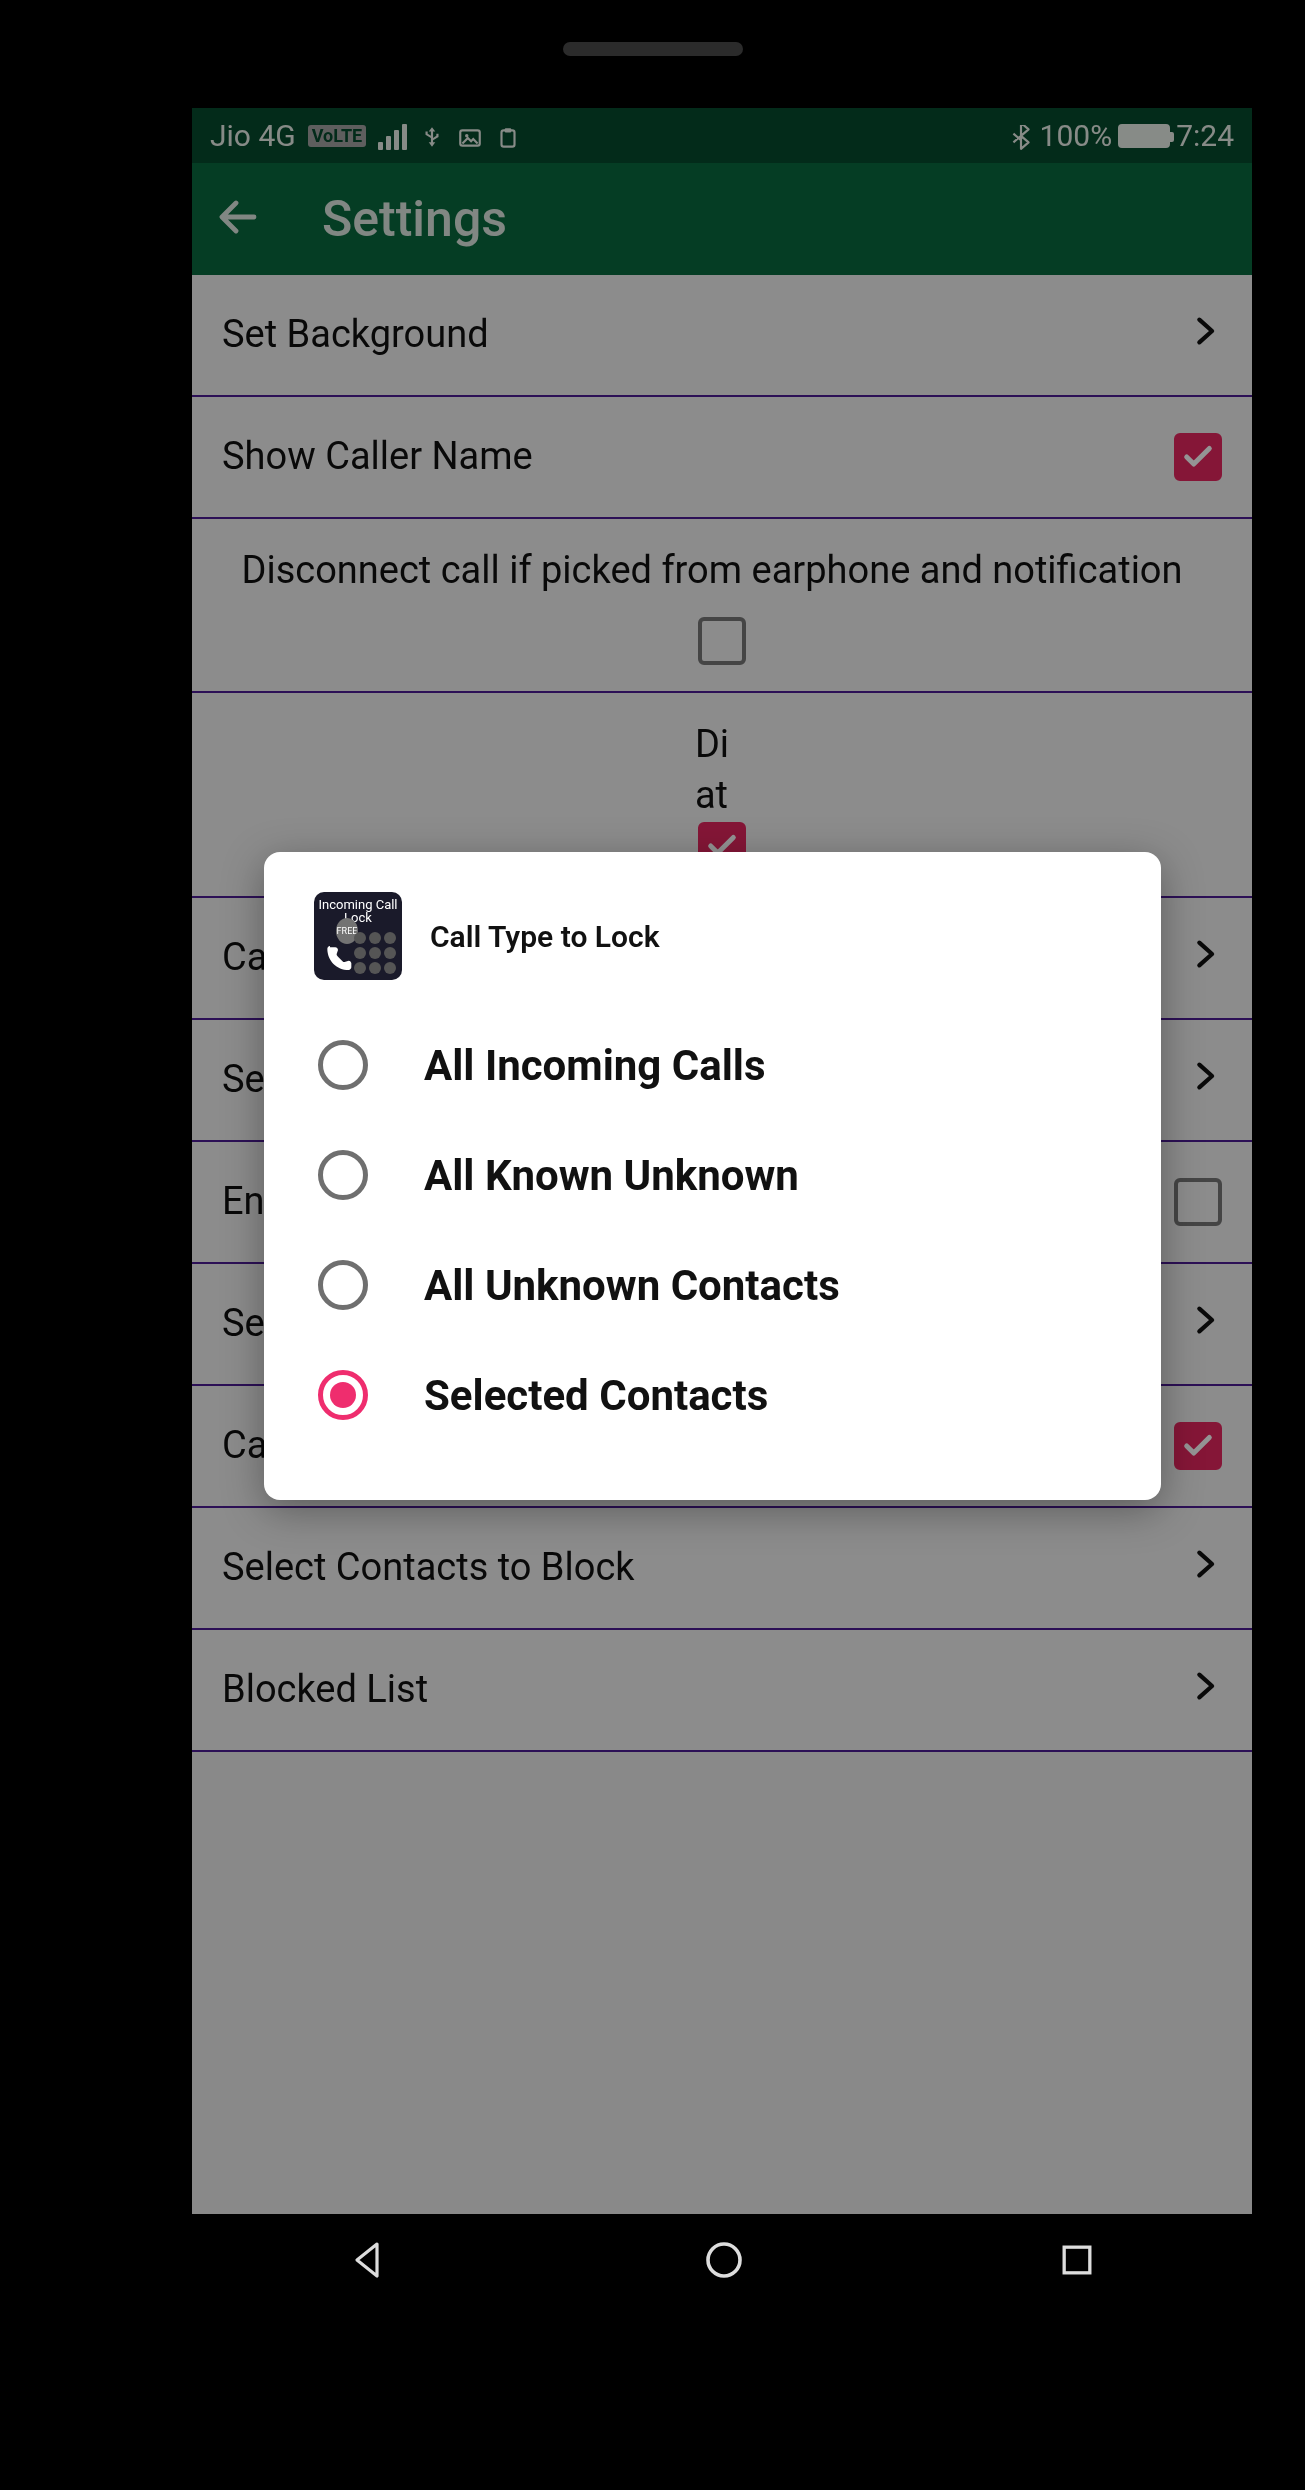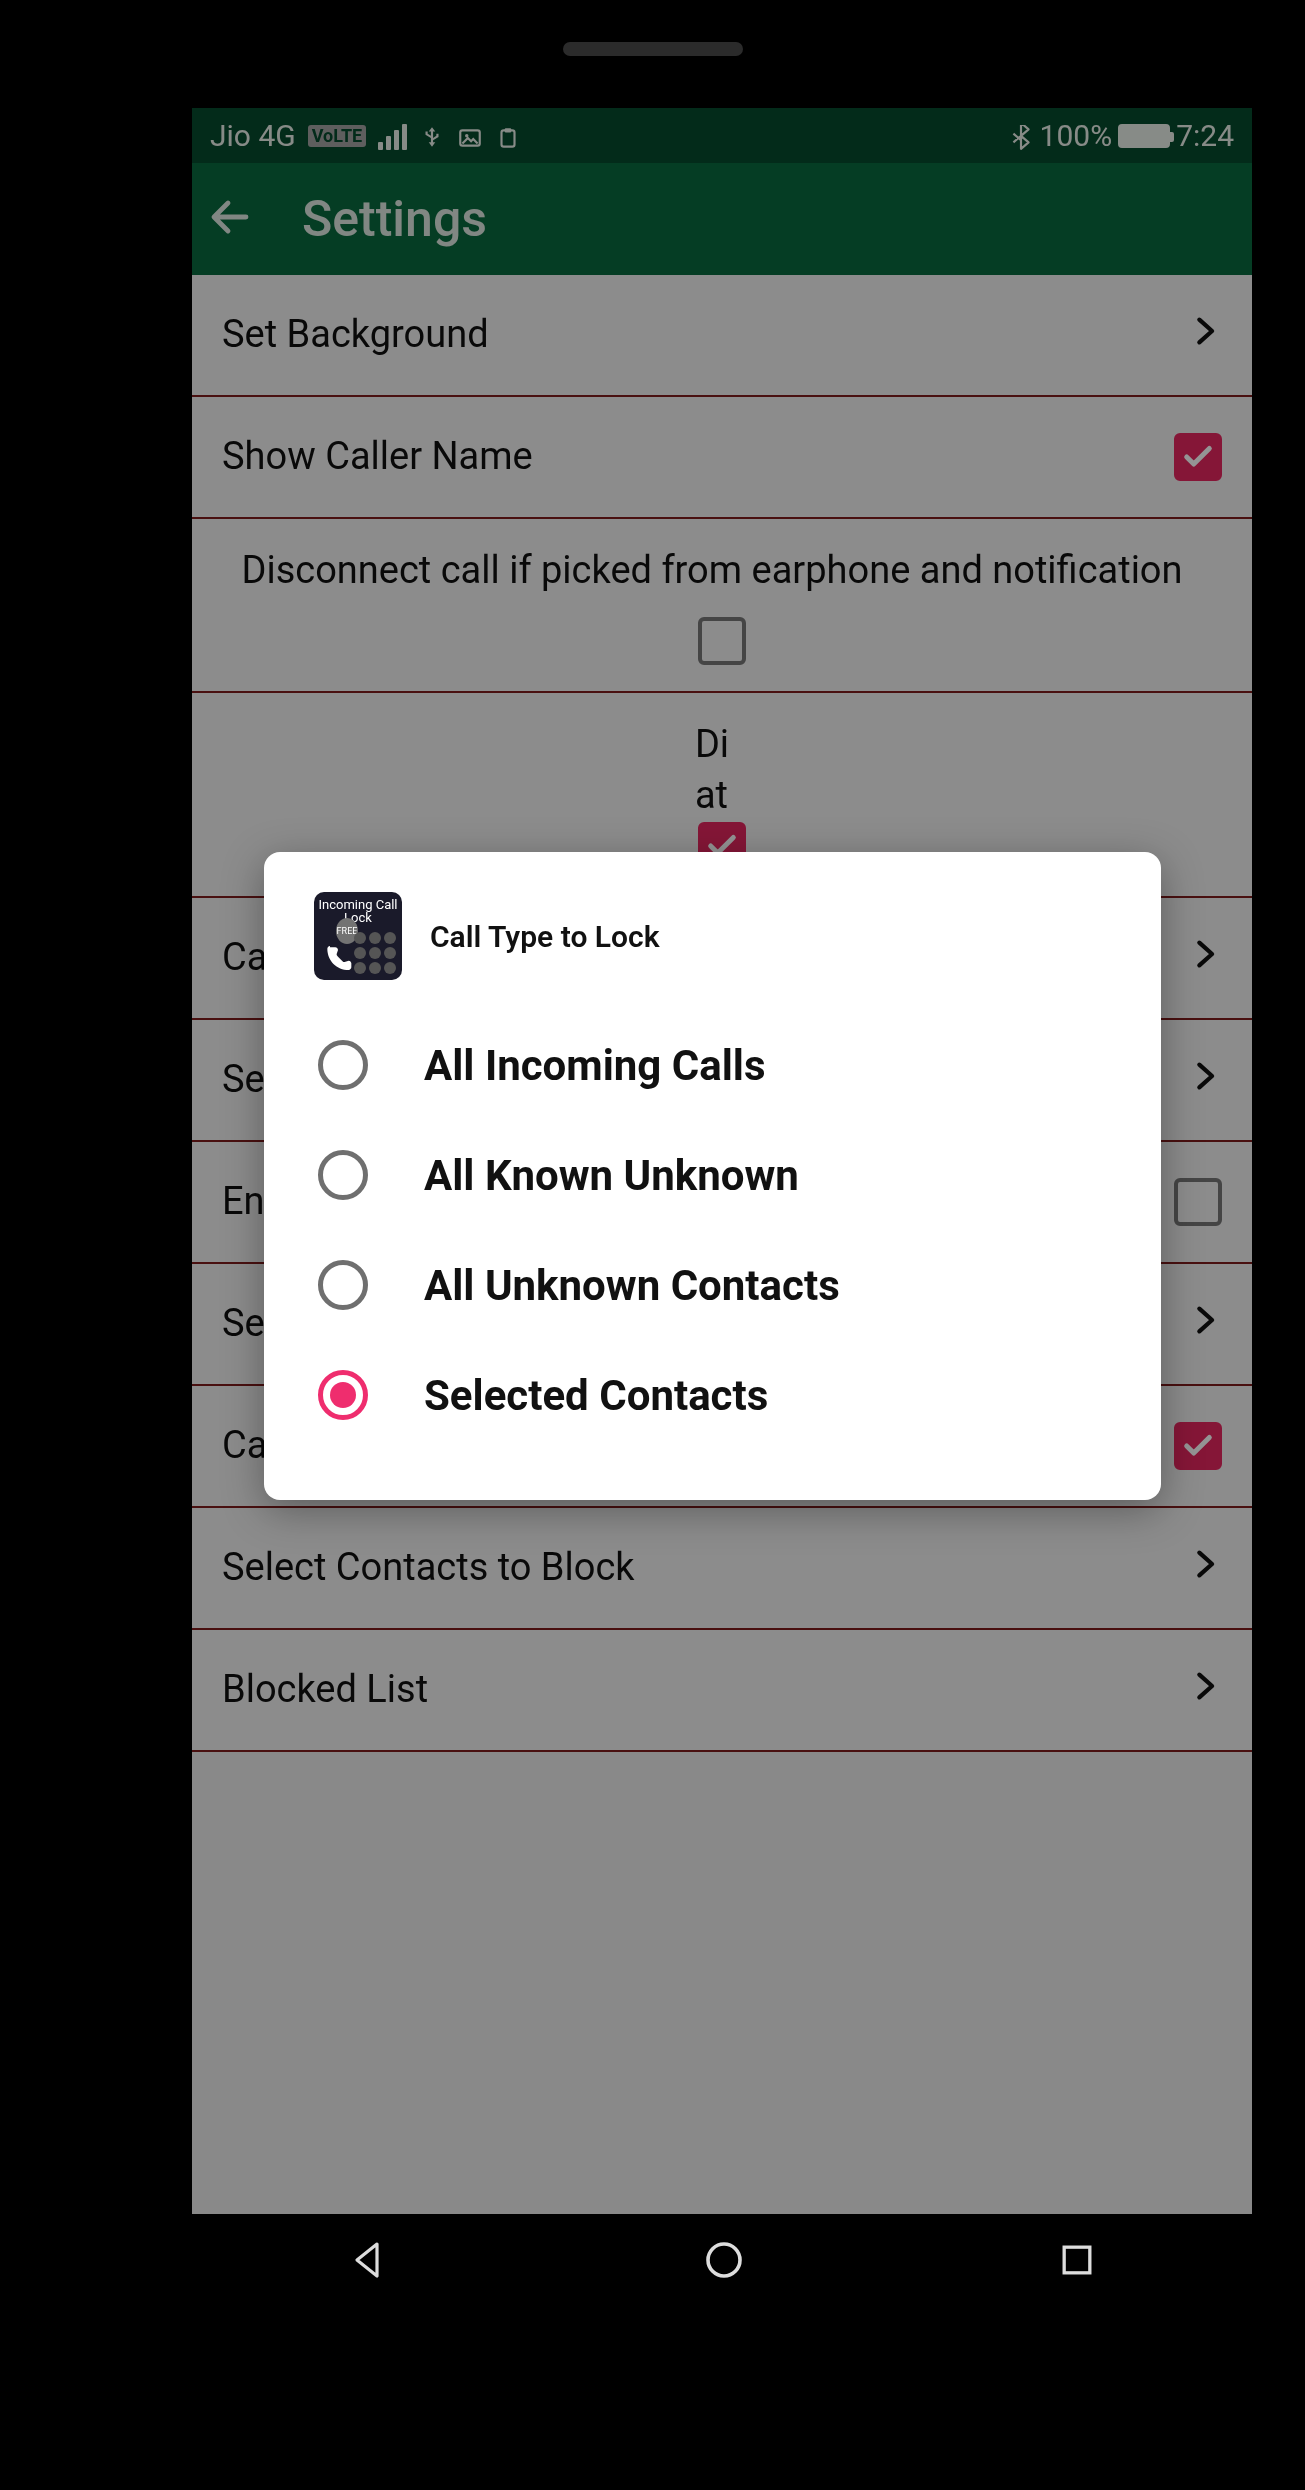--- a/index.html
+++ b/index.html
@@ -99,37 +99,37 @@
     content:'';
     position:absolute; right:-6px; top:6px; width:4px; height:10px;
     background:#e9efe9; border-radius:0 2px 2px 0;
   }
   
   .appbar {
     height: 112px;
     background: #0a6a3e;
     display:flex;
     align-items:center;
-    padding-left: 14px;
-    gap: 48px;
+    padding-left: 22px;
+    gap: 60px;
   }
   .back-arrow svg { width:48px; height:48px; }
   .appbar-title {
     color:#dfe9e2;
     font-size: 50px;
     font-weight:500;
   }
   
   .list { background:#f2f2f2; }
   .row {
     min-height: 122px;
     padding: 26px 30px;
     display:flex;
     align-items:center;
-    border-bottom:2px solid #7f1d1d;
+    border-bottom:2px solid #4c1d95;
     font-size:38px;
     color:#111;
   }
   .row.tall { min-height: 174px; flex-direction: column; }
   .row .label { flex:1; padding-right:20px; line-height:1.35; }
   .chev svg{ width:34px; height:34px; }
   .chk {
     width:48px; height:48px; border:4px solid #777; border-radius:6px;
     display:flex; align-items:center; justify-content:center;
     background:transparent;

